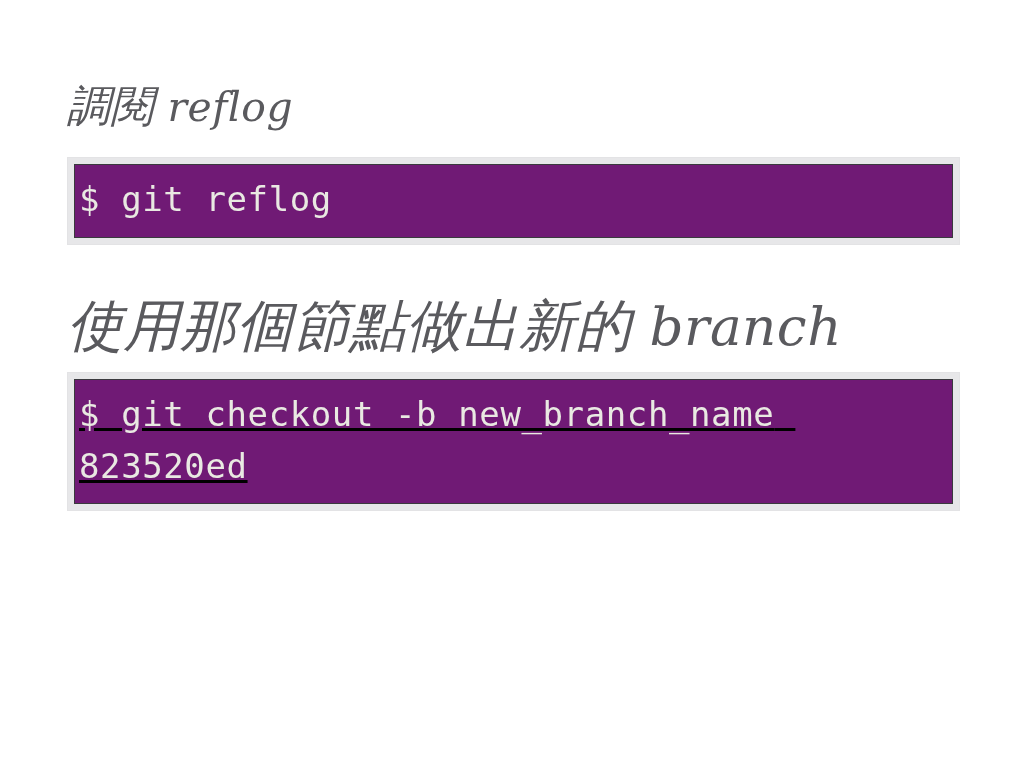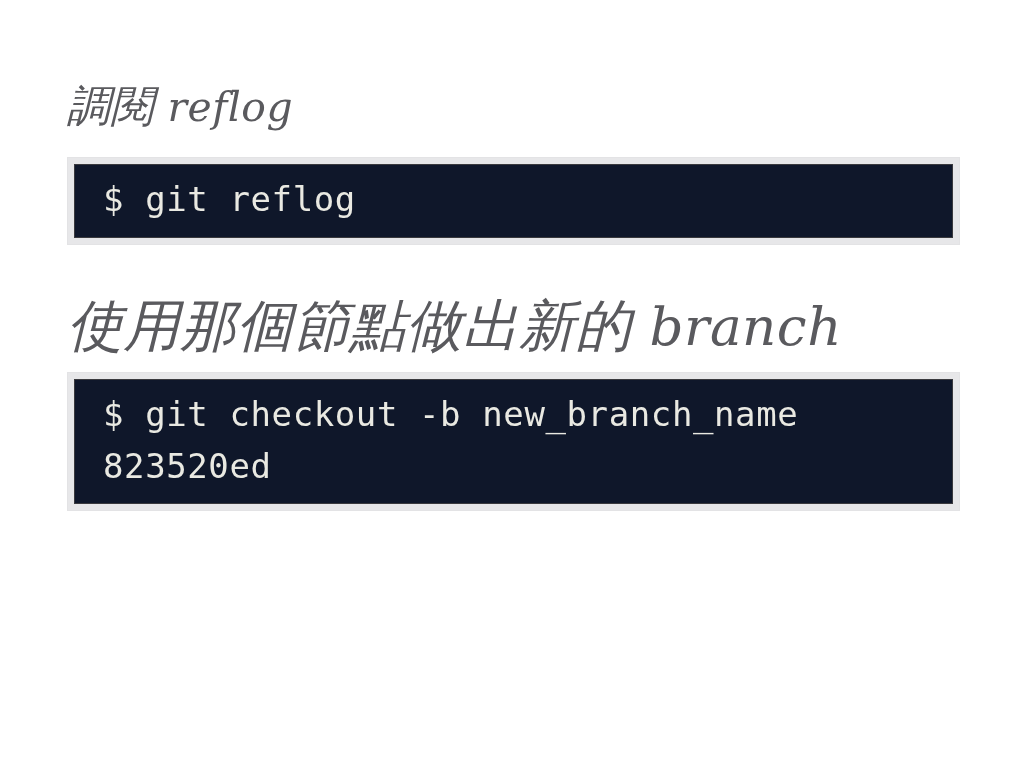--- a/index.html
+++ b/index.html
@@ -64,24 +64,24 @@
     position: absolute;
     left: 67px;
     width: 893px;
     box-sizing: border-box;
     background: #e7e7e9;      
     padding: 6px;
     border: 1px solid #e3e3e5;
   }
 
   .code-inner {
-    background: #0f172a;      
+    background: #701a75;      
     border: 1px solid #3a3a3e;
     box-sizing: border-box;
-    padding: 9px 14px 11px 28px;
+    padding: 9px 14px 11px 4px;
   }
 
   .code-line {
     margin: 0;
     padding: 0;
     color: #e9e9e2;
     font-family: "DejaVu Sans Mono", "Liberation Mono", monospace;
     font-size: 34px;
     line-height: 1.52;
     letter-spacing: 0.6px;
@@ -89,20 +89,21 @@
     word-break: break-word;
     -webkit-font-smoothing: antialiased;
   }
 
   #code-block-reflog {
     top: 157px;
   }
 
   #code-block-checkout {
     top: 372px;
+    text-decoration: underline;
   }
 </style>
 </head>
 <body>
 
 <div id="slide">
 
   <h2 class="slide-heading" id="heading-reflog"><span class="heading-cjk">調閱</span><span class="heading-latin"> <span>reflog</span></span></h2>
 
   <div class="code-block" id="code-block-reflog">

